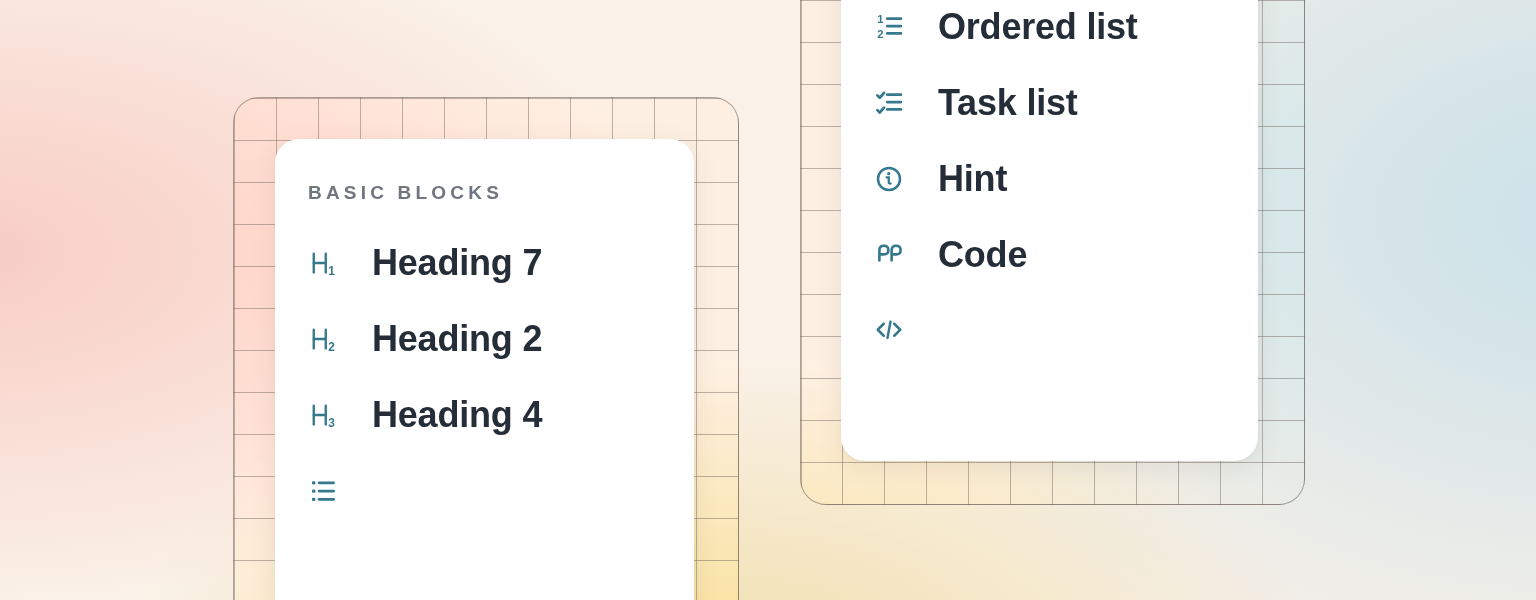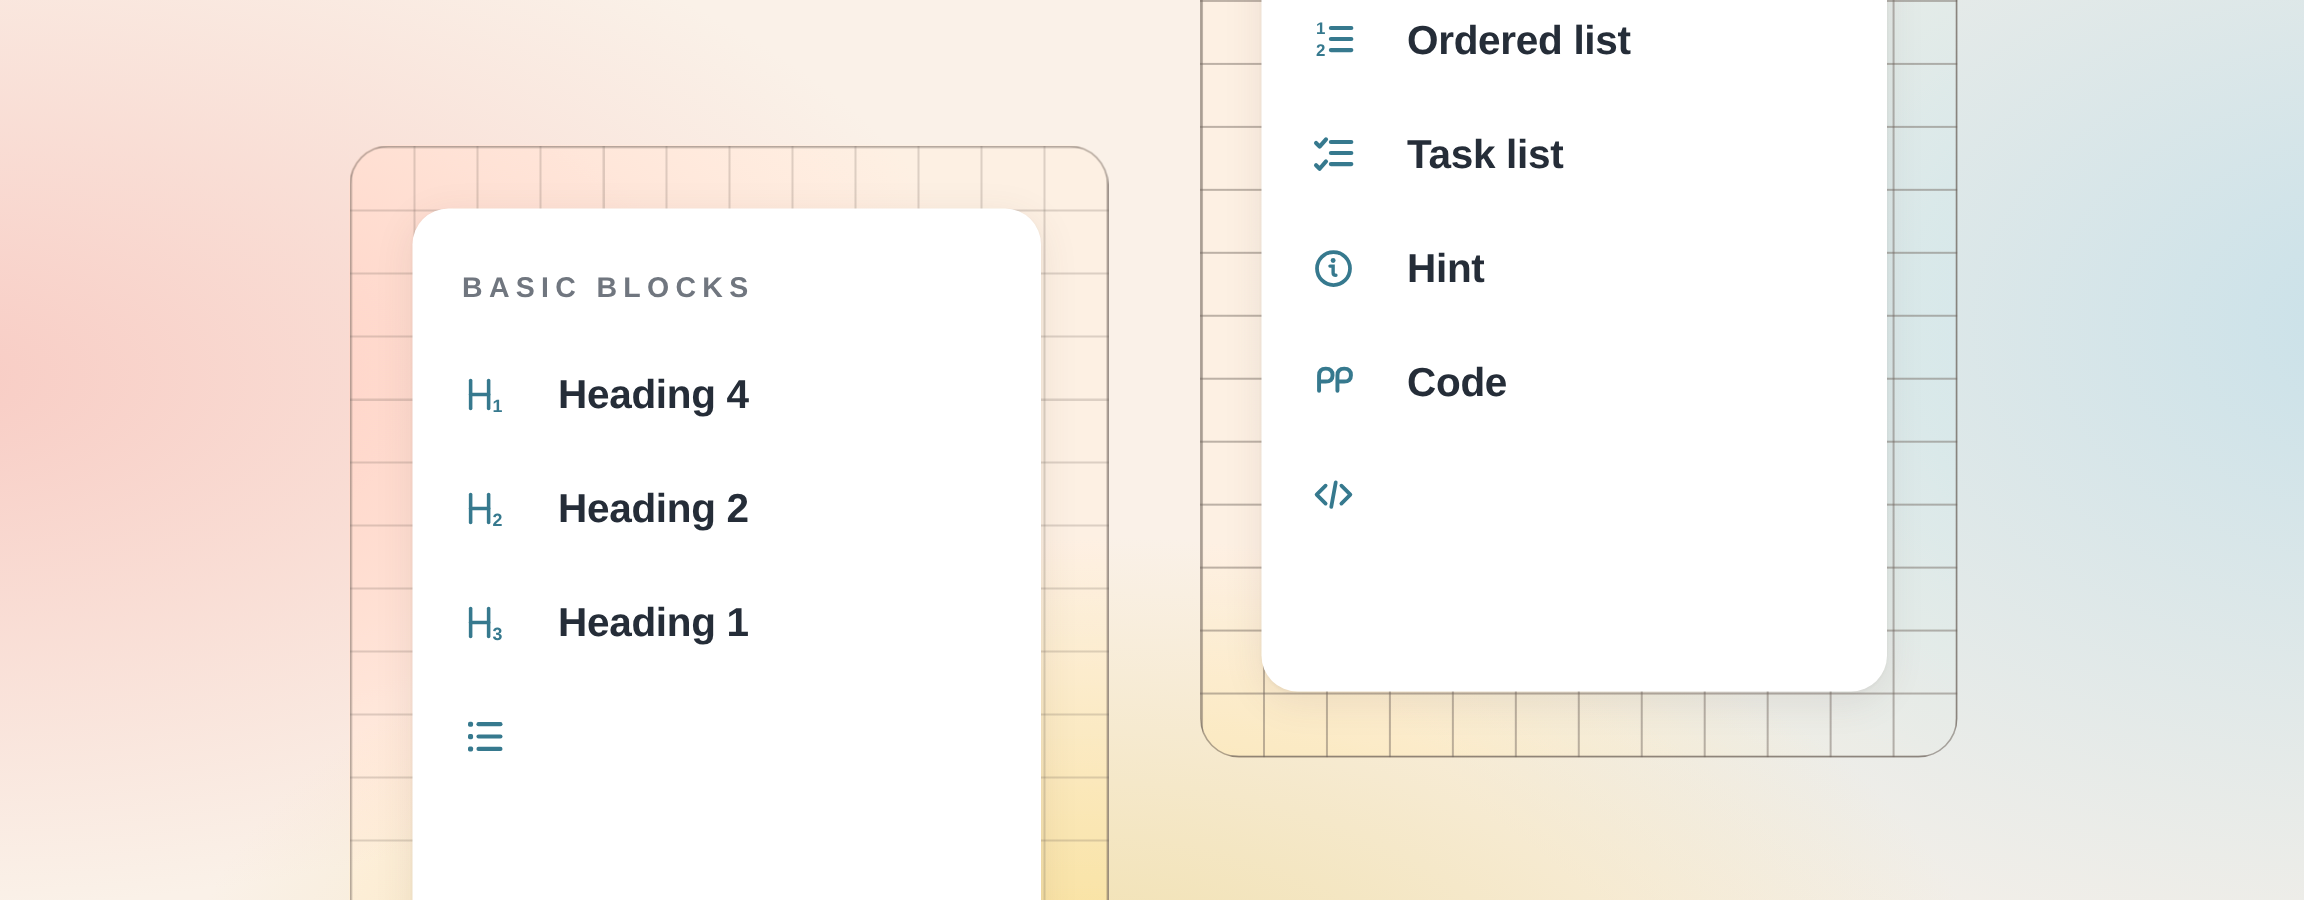--- a/index.html
+++ b/index.html
@@ -38,21 +38,21 @@
   .section-title{
     margin:44px 16px 22px 33px;line-height:20px;font-size:19px;font-weight:700;
     letter-spacing:4.2px;color:var(--section-title);text-transform:uppercase;
   }
   .menu-list{list-style:none;margin:0;padding:0;}
   .list-right{padding-top:29px;}
   .menu-item{height:76px;display:flex;align-items:center;padding-left:33px;cursor:pointer;}
   .icon{width:30px;height:30px;flex:0 0 30px;margin-right:34px;color:var(--accent);}
   .icon svg{width:30px;height:30px;display:block;}
   .icon svg text{font-family:"Liberation Sans","DejaVu Sans",sans-serif;}
-  .label{font-size:27px;font-weight:700;color:var(--label);letter-spacing:-.2px;white-space:nowrap;}
+  .label{font-size:36px;font-weight:700;color:var(--label);letter-spacing:-.2px;white-space:nowrap;}
 </style>
 </head>
 <body>
 
 <div class="stage">
   <div class="grid-card grid-left"></div>
 
   <section class="menu-card card-left">
     <h2 class="section-title">BASIC BLOCKS</h2>
     <ul class="menu-list list-left">
@@ -60,21 +60,21 @@
     <span class="icon">
   <svg viewBox="0 0 24 24">
               <g fill="none" stroke="currentColor" stroke-width="1.9" stroke-linecap="round">
     <path d="M4.6 4.5v15"></path>
                 <path d="M14.2 4.5v15"></path>
                 <path d="M4.6 12h9.6"></path>
               </g>
     <text x="16.2" y="21.3" font-size="9.5" font-weight="700" fill="currentColor">1</text>
   </svg>
 </span>
-    <span class="label">Heading 4</span>
+    <span class="label">Heading 7</span>
   </li>
         <li class="menu-item">
     <span class="icon">
   <svg viewBox="0 0 24 24">
               <g fill="none" stroke="currentColor" stroke-width="1.9" stroke-linecap="round">
     <path d="M4.6 4.5v15"></path>
                 <path d="M14.2 4.5v15"></path>
                 <path d="M4.6 12h9.6"></path>
               </g>
     <text x="16.2" y="21.3" font-size="9.5" font-weight="700" fill="currentColor">2</text>
@@ -86,21 +86,21 @@
     <span class="icon">
   <svg viewBox="0 0 24 24">
               <g fill="none" stroke="currentColor" stroke-width="1.9" stroke-linecap="round">
     <path d="M4.6 4.5v15"></path>
                 <path d="M14.2 4.5v15"></path>
                 <path d="M4.6 12h9.6"></path>
               </g>
     <text x="16.2" y="21.3" font-size="9.5" font-weight="700" fill="currentColor">3</text>
   </svg>
 </span>
-    <span class="label">Heading 1</span>
+    <span class="label">Heading 4</span>
   </li>
         <li class="menu-item">
     <span class="icon">
   <svg viewBox="0 0 24 24">
               <g fill="none" stroke="currentColor" stroke-width="2.2" stroke-linecap="round">
     <path d="M8.8 5.4h11.7"></path>
                 <path d="M8.8 12h11.7"></path>
                 <path d="M8.8 18.6h11.7"></path>
               </g>
     <g fill="currentColor">

